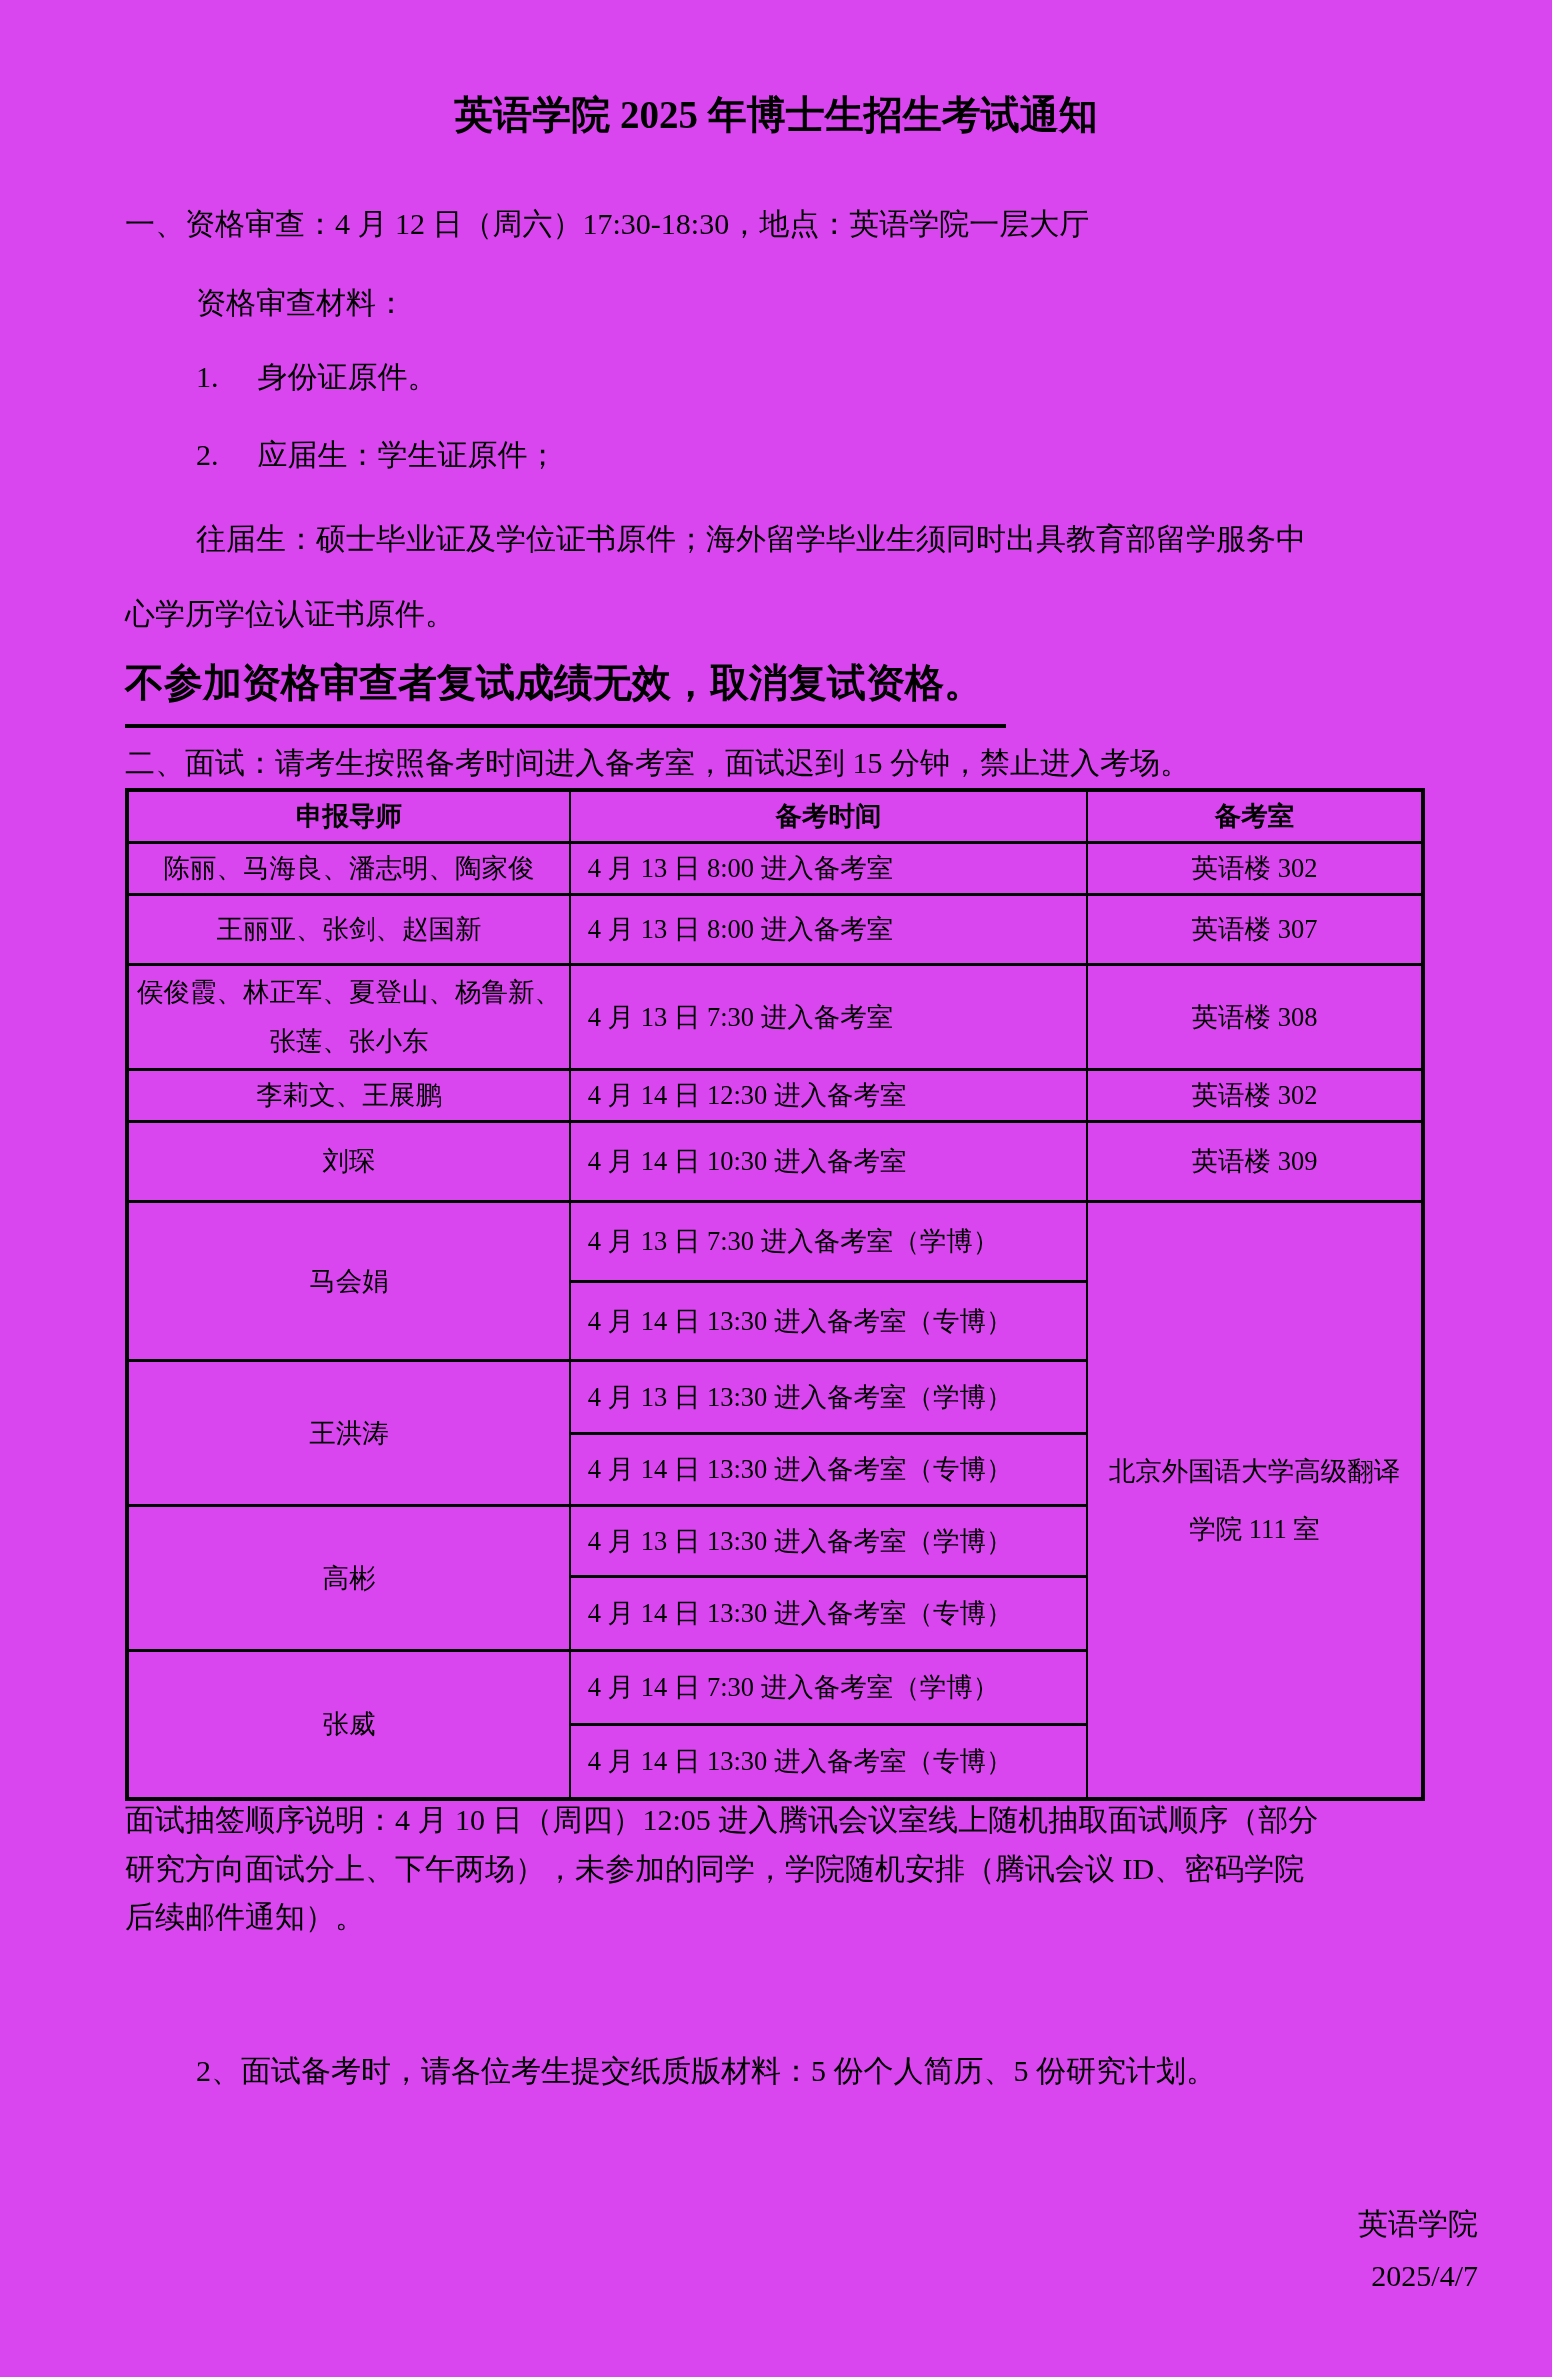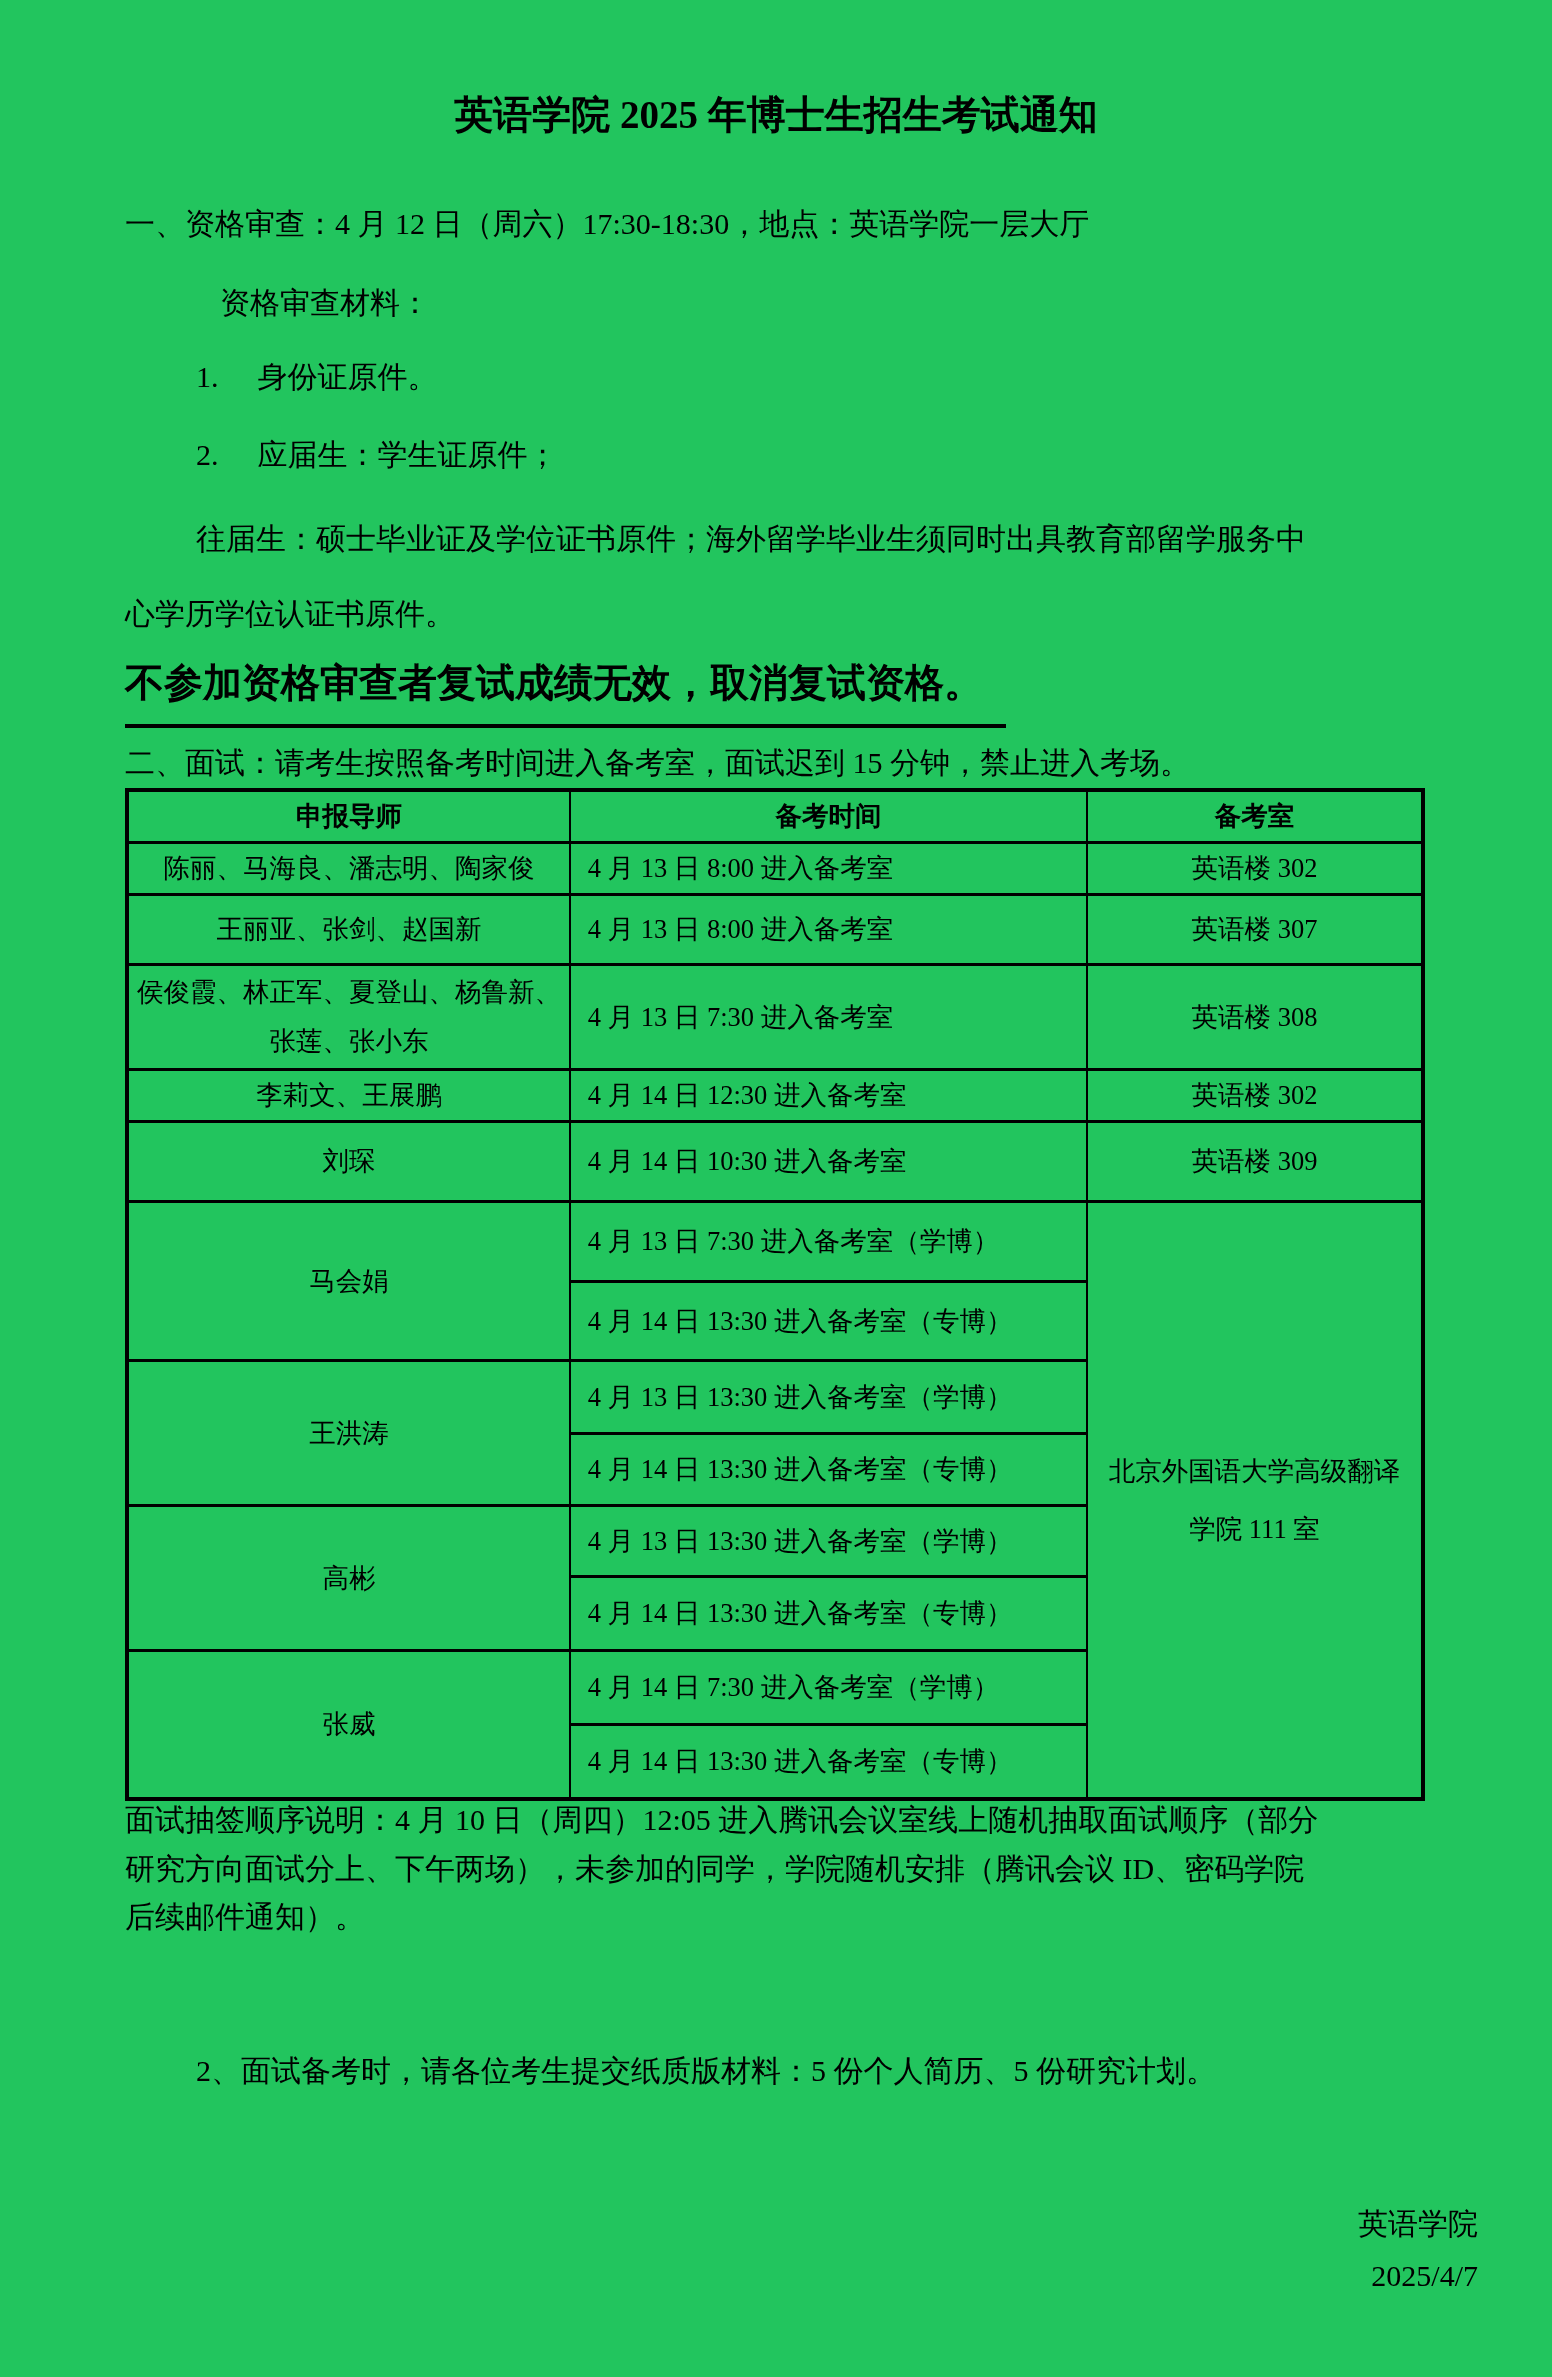--- a/index.html
+++ b/index.html
@@ -1,21 +1,21 @@
 <!DOCTYPE html>
 <html style="font-size:12px"><head>
 <meta charset="utf-8">
 <style>
   html,body { margin:0; padding:0; background:#888; }
   .page {
     position:relative;
     width:1552px;
     height:2377px;
     margin:0 auto;
-    background:#22c55e;
+    background:#d946ef;
     font-family:"Liberation Serif","DejaVu Serif",serif;
     color:#000;
   }
   .t {
     position:absolute;
     white-space:nowrap;
     font-size:30px;
     line-height:1;
   }
   .title {
@@ -75,21 +75,21 @@
 </style>
 </head>
 <body>
 
 <div class="page">
 
   <div class="t title" style="top:95px;">英语学院 2025 年博士生招生考试通知</div>
 
   <div class="t" style="top:209px; left:125px;">一、资格审查：4 月 12 日（周六）17:30-18:30，地点：英语学院一层大厅</div>
 
-  <div class="t" style="top:288px; left:196px;margin-left:24px;">资格审查材料：</div>
+  <div class="t" style="top:288px; left:196px;">资格审查材料：</div>
 
   <div class="t listitem" style="top:362px; left:196px;">
     <span>1.</span>
     <span>身份证原件。</span>
   </div>
 
   <div class="t listitem" style="top:440px; left:196px;">
     <span>2.</span>
     <span>应届生：学生证原件；</span>
   </div>

